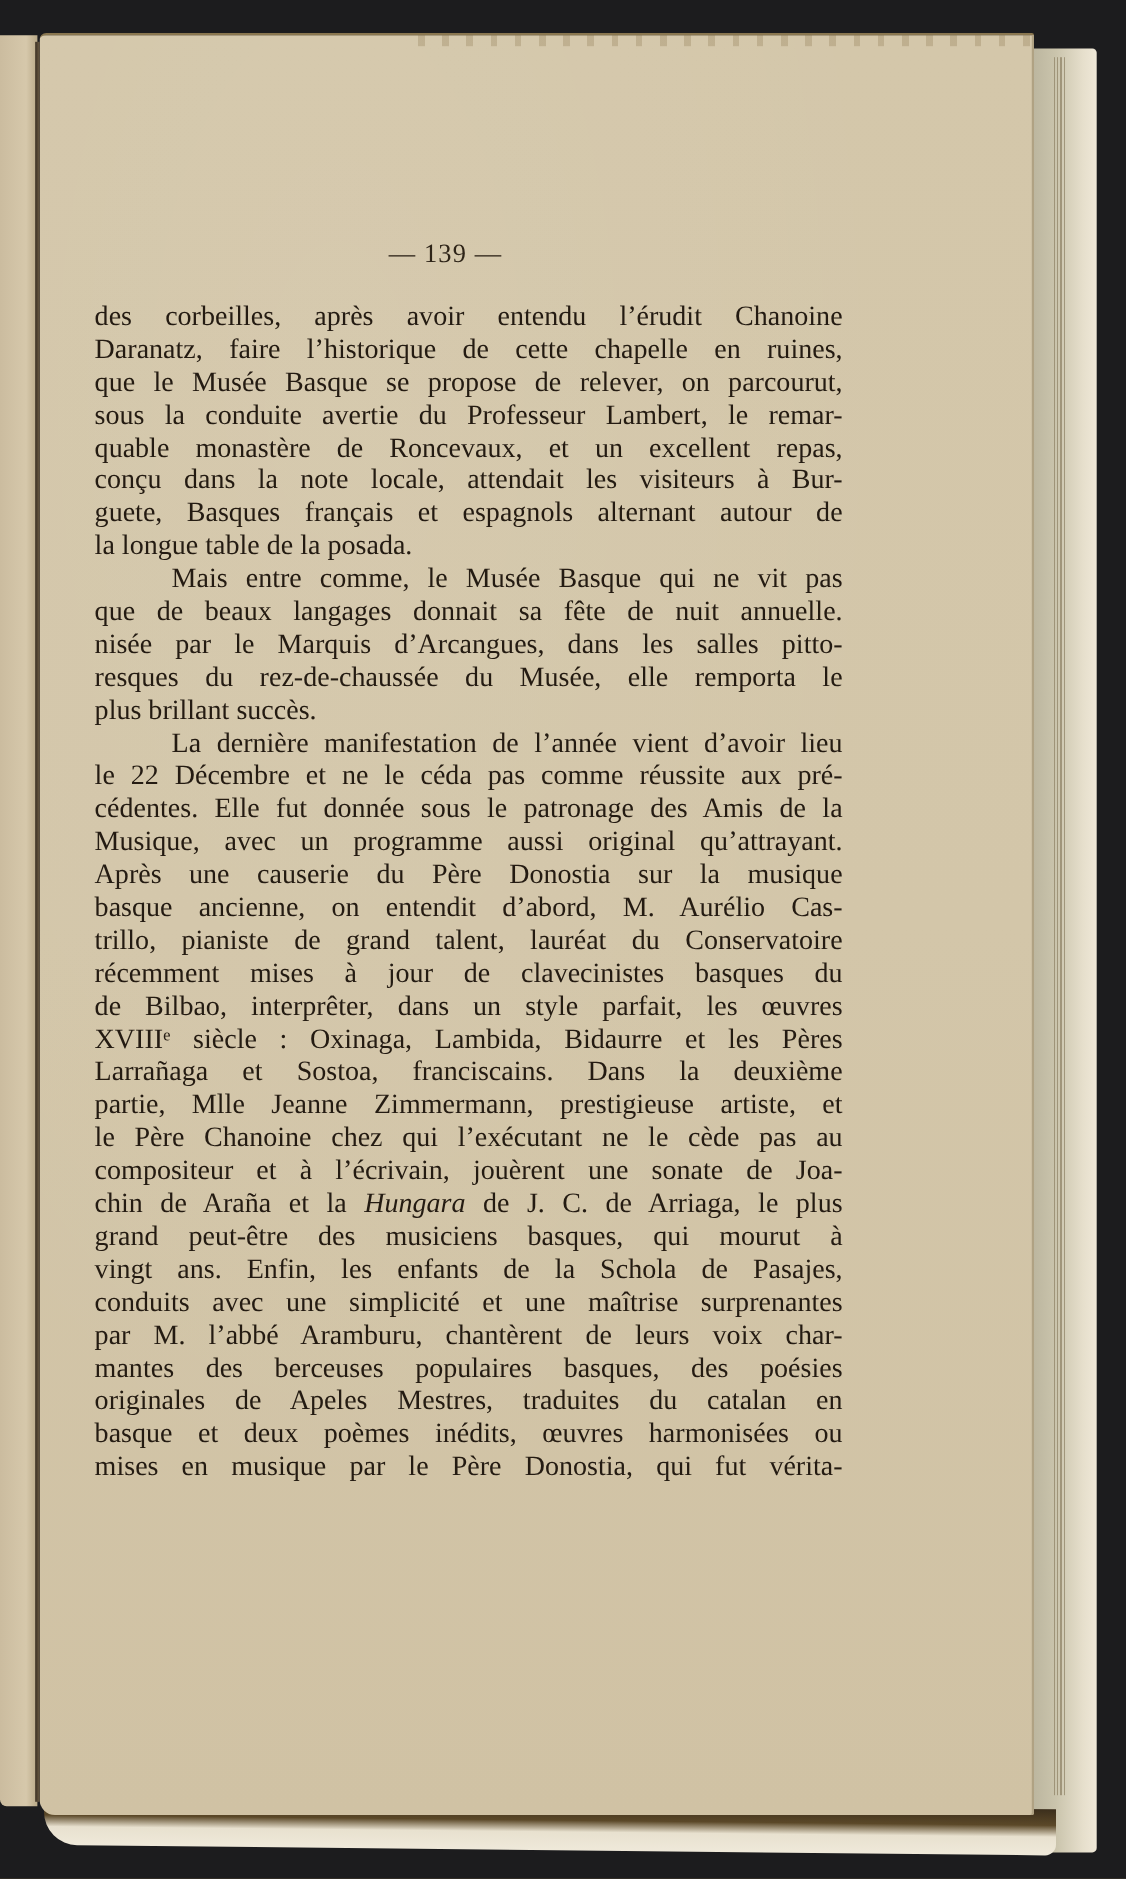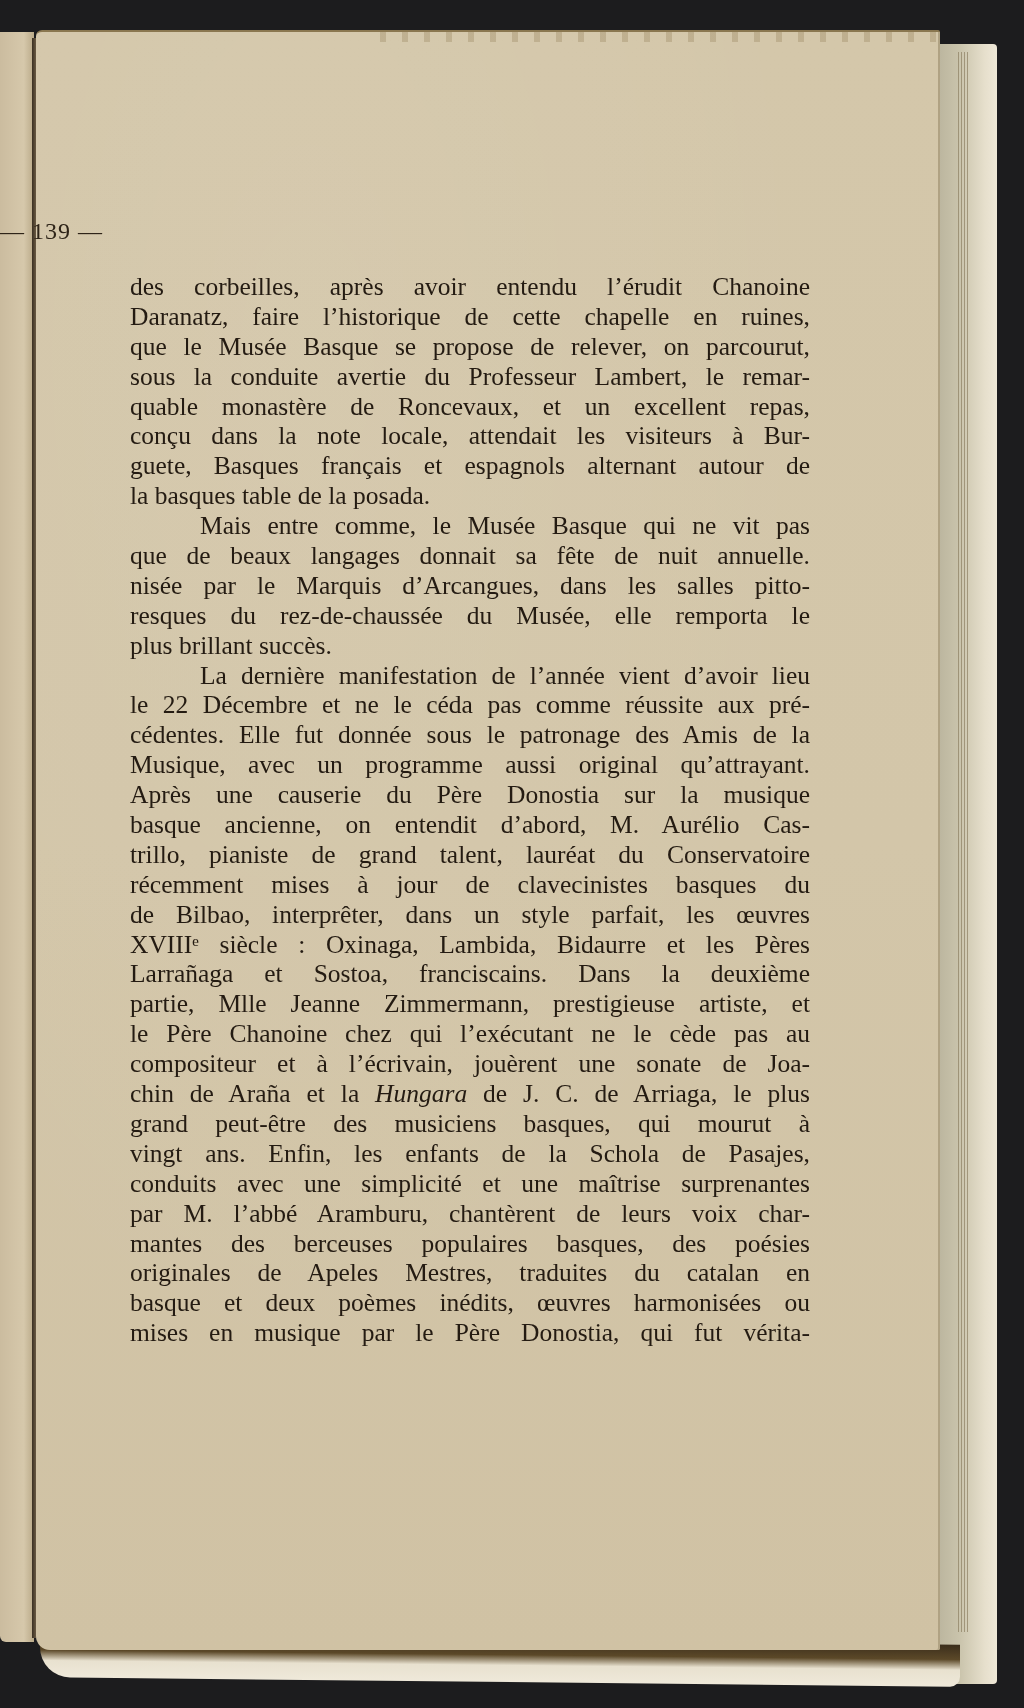--- a/index.html
+++ b/index.html
@@ -45,30 +45,29 @@
     border-radius: 6px 2px 2px 14px;
     box-shadow: inset -2px 0 0 #b0a283;
   }
   .page-top-wear {
     position: absolute; left: 380px; top: 32px; width: 560px; height: 10px;
     background: repeating-linear-gradient(90deg, rgba(110,85,40,.35) 0 6px, transparent 6px 22px);
     opacity: .6;
   }
   .page-number {
     position: absolute; left: 0; width: 810px; top: 218px;
-    text-align: left;
+    text-align: center;
     font-size: 24px; color: #2e2418;
     letter-spacing: 1px;
   }
   .text-block {
     position: absolute; left: 86px; top: 272px; width: 680px;
     font-size: 25.5px; line-height: 29.9px;
     color: #241b12;
     text-align: justify;
-    margin-left: 44px;
   }
   .line {
     display: block; white-space: nowrap;
     text-align: justify; text-align-last: justify;
     height: 29.9px;
   }
   .line.last { text-align-last: left; }
   .line.indent { padding-left: 70px; }
   .ital { font-style: italic; }
 </style>
@@ -86,21 +85,21 @@
 <div class="page-number">— 139 —</div>
 
 <div class="text-block" id="text-block">
     <span class="line">des corbeilles, après avoir entendu l’érudit Chanoine</span>
     <span class="line">Daranatz, faire l’historique de cette chapelle en ruines,</span>
     <span class="line">que le Musée Basque se propose de relever, on parcourut,</span>
     <span class="line">sous la conduite avertie du Professeur Lambert, le remar-</span>
     <span class="line">quable monastère de Roncevaux, et un excellent repas,</span>
     <span class="line">conçu dans la note locale, attendait les visiteurs à Bur-</span>
     <span class="line">guete, Basques français et espagnols alternant autour de</span>
-    <span class="line last">la basques table de la posada.</span>
+    <span class="line last">la longue table de la posada.</span>
     <span class="line indent">Mais entre comme, le Musée Basque qui ne vit pas</span>
     <span class="line">que de beaux langages donnait sa fête de nuit annuelle.</span>
     <span class="line">nisée par le Marquis d’Arcangues, dans les salles pitto-</span>
     <span class="line">resques du rez-de-chaussée du Musée, elle remporta le</span>
     <span class="line last">plus brillant succès.</span>
     <span class="line indent">La dernière manifestation de l’année vient d’avoir lieu</span>
     <span class="line">le 22 Décembre et ne le céda pas comme réussite aux pré-</span>
     <span class="line">cédentes. Elle fut donnée sous le patronage des Amis de la</span>
     <span class="line">Musique, avec un programme aussi original qu’attrayant.</span>
     <span class="line">Après une causerie du Père Donostia sur la musique</span>

